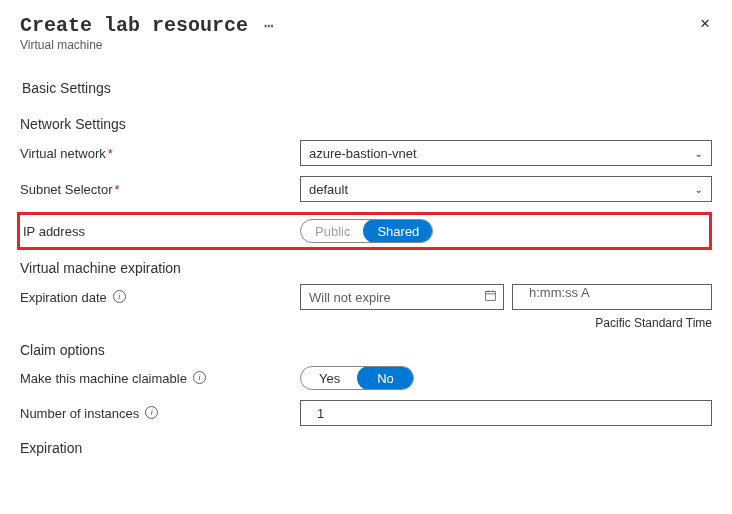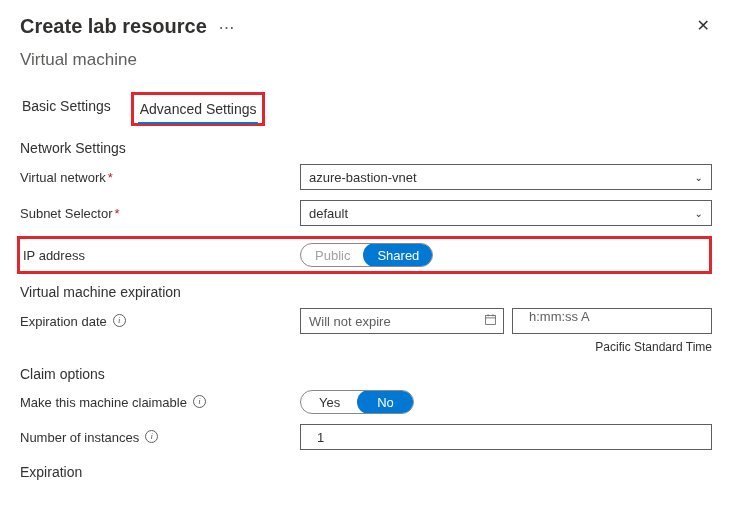--- a/index.html
+++ b/index.html
@@ -13,33 +13,34 @@
     background: #fff;
     overflow: hidden;
   }
   .panel {
     padding: 14px 20px 14px 20px;
     position: relative;
     height: 100%;
   }
   .header-row {
     display: flex;
-    align-items: center;
+    align-items: flex-start;
     justify-content: space-between;
+    font-family: Liberation Mono, monospace;
   }
   .title {
     font-size: 20px;
     font-weight: 600;
     color: #323130;
     line-height: 1.2;
   }
   .subtitle {
-    font-size: 17px;
+    font-size: 12px;
     color: #605e5c;
-    margin-top: 12px;
+    margin-top: 0px;
     margin-bottom: 22px;
   }
   .ellipsis-icon { color: #605e5c; font-size: 16px; margin-left: 8px; letter-spacing: 1px; cursor: pointer; }
   .close-icon { font-size: 16px; color: #323130; cursor: pointer; line-height: 1; padding: 2px; }
   .tabs {
     display: flex;
     gap: 18px;
     margin-bottom: 14px;
   }
   .tab {
@@ -205,23 +206,20 @@
     <div>
       <span class="title">Create lab resource</span>
       <span class="ellipsis-icon">⋯</span>
     </div>
     <span class="close-icon">✕</span>
   </div>
   <div class="subtitle">Virtual machine</div>
 
   <div class="tabs">
     <div class="tab">Basic Settings</div>
-    <div class="tab-highlight">
-      <div class="tab active">Advanced Settings</div>
-    </div>
   </div>
 
   <div class="section-heading">Network Settings</div>
 
   <div class="form-row">
     <div class="form-label-col">
       <span>Virtual network</span>
       <span class="req">*</span>
     </div>
     <div class="form-control-col">

